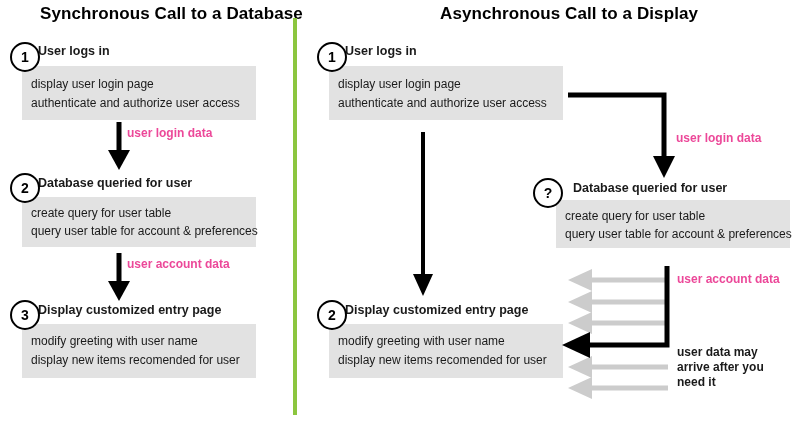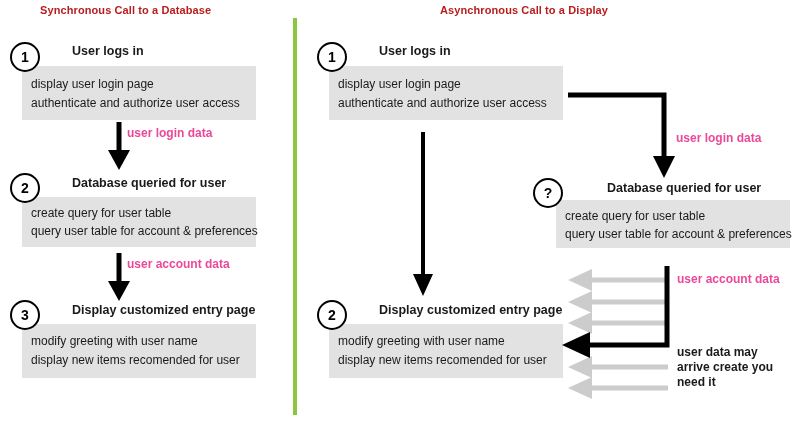--- a/index.html
+++ b/index.html
@@ -13,23 +13,23 @@
   }
   #canvas {
     position: relative;
     width: 800px;
     height: 422px;
     background: #ffffff;
     overflow: hidden;
   }
   .panel-title {
     position: absolute;
-    font-size: 11px;
-    font-weight: bold;
-    color: #b91c1c;
+    font-size: 17px;
+    font-weight: bold;
+    color: #000000;
     letter-spacing: 0.1px;
     white-space: nowrap;
   }
   .divider {
     position: absolute;
     background: #8CC63F;
   }
   .step-circle {
     position: absolute;
     width: 30px;
@@ -46,21 +46,20 @@
     color: #000000;
     z-index: 5;
   }
   .step-heading {
     position: absolute;
     font-size: 12.5px;
     font-weight: bold;
     color: #1a1a1a;
     white-space: nowrap;
     z-index: 4;
-    margin-left: 34px;
   }
   .detail-box {
     position: absolute;
     background: #E2E2E2;
     box-sizing: border-box;
     z-index: 1;
   }
   .detail-line {
     position: absolute;
     font-size: 12px;
@@ -180,21 +179,21 @@
     </g>
 
     <g>
       <polyline points="107,4 107,83 26,83" fill="none" stroke="#000000" stroke-width="5"></polyline>
       <polygon points="30,70 30,96 2,83" fill="#000000"></polygon>
     </g>
   </svg>
 
   <div class="flow-label" style="left:677px; top:272px;">user account data</div>
   <div class="note-text" style="left:677px; top:345px;">user data may
-arrive create you
+arrive after you
 need it</div>
 
   <div class="detail-box" style="left:329px; top:324px; width:234px; height:54px;"></div>
   <div class="step-circle" style="left:317px; top:300px;">2</div>
   <div class="step-heading" style="left:345px; top:303px;">Display customized entry page</div>
   <div class="detail-line" style="left:338px; top:334px;">modify greeting with user name</div>
   <div class="detail-line" style="left:338px; top:353px;">display new items recomended for user</div>
 
 </div>
 

